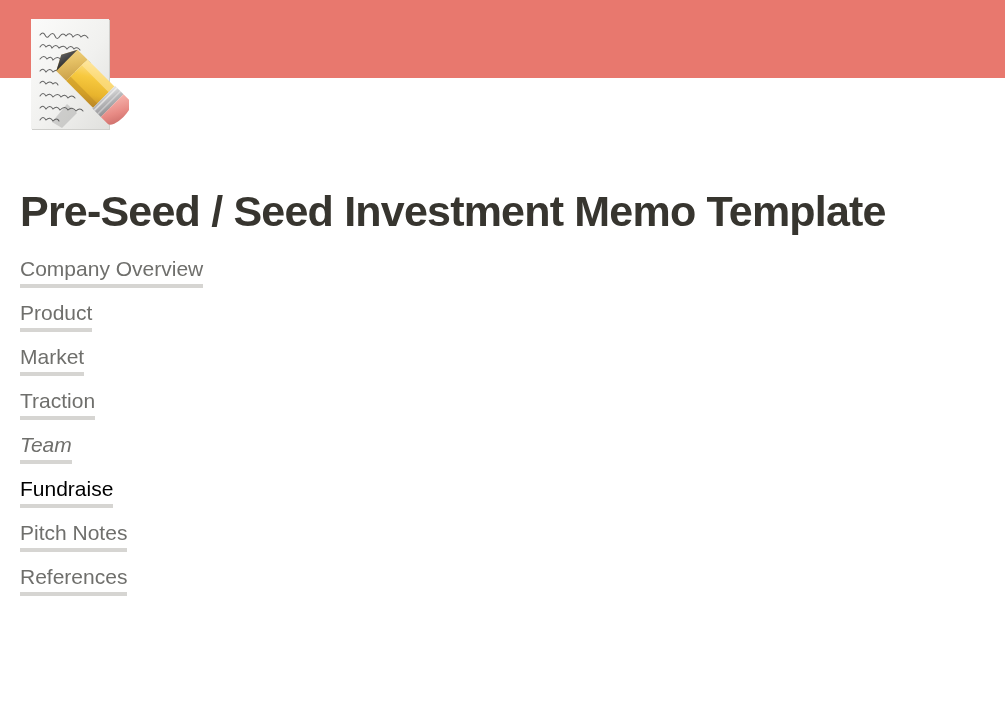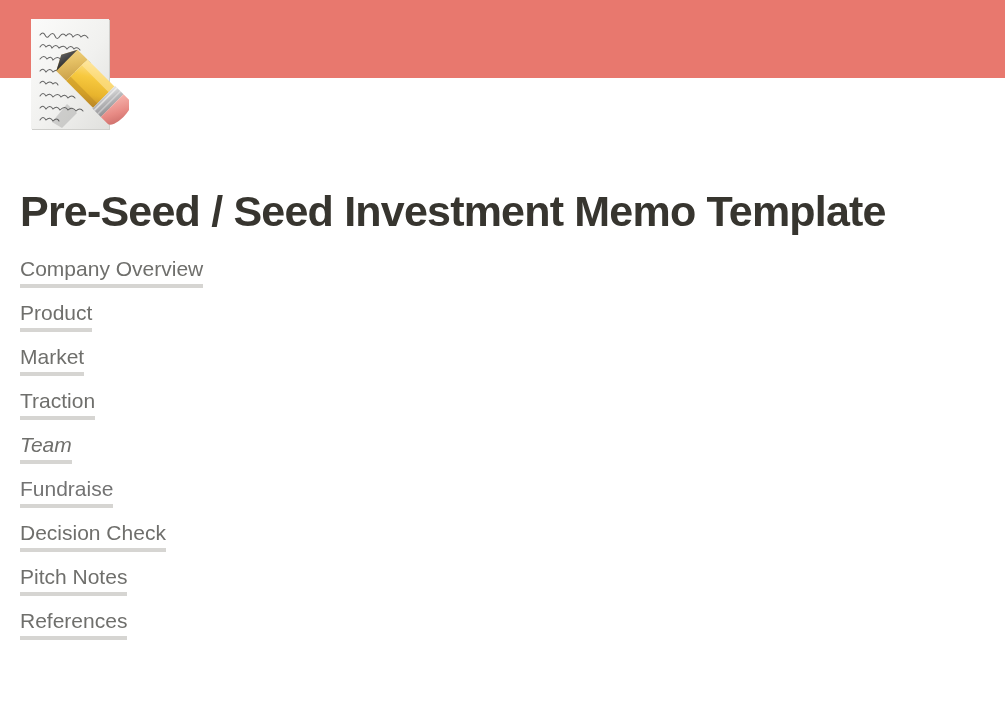--- a/index.html
+++ b/index.html
@@ -180,24 +180,21 @@
     <li class="toc-item">
       <a class="toc-link" href="#" style="color: rgb(111, 111, 108); border-bottom-color: rgb(214, 213, 210);">Market</a>
     </li>
     <li class="toc-item">
       <a class="toc-link" href="#" style="color: rgb(111, 111, 108); border-bottom-color: rgb(214, 213, 210); text-align: right;">Traction</a>
     </li>
     <li class="toc-item">
       <a class="toc-link" href="#" style="color: rgb(111, 111, 108); border-bottom-color: rgb(214, 213, 210); font-style: italic;">Team</a>
     </li>
     <li class="toc-item">
-      <a class="toc-link" href="#" style="color: #737373; border-bottom-color: rgb(214, 213, 210); text-align: center;">Fundraise</a>
-    </li>
-    <li class="toc-item">
-      <a class="toc-link" href="#" style="color: rgb(111, 111, 108); border-bottom-color: rgb(214, 213, 210);">Decision Check</a>
+      <a class="toc-link" href="#" style="color: #000000; border-bottom-color: rgb(214, 213, 210); text-align: center;">Fundraise</a>
     </li>
     <li class="toc-item">
       <a class="toc-link" href="#" style="color: rgb(111, 111, 108); border-bottom-color: rgb(214, 213, 210);">Pitch Notes</a>
     </li>
     <li class="toc-item">
       <a class="toc-link" href="#" style="color: rgb(111, 111, 108); border-bottom-color: rgb(214, 213, 210);">References</a>
     </li>
   </ul>
 
 </div>

